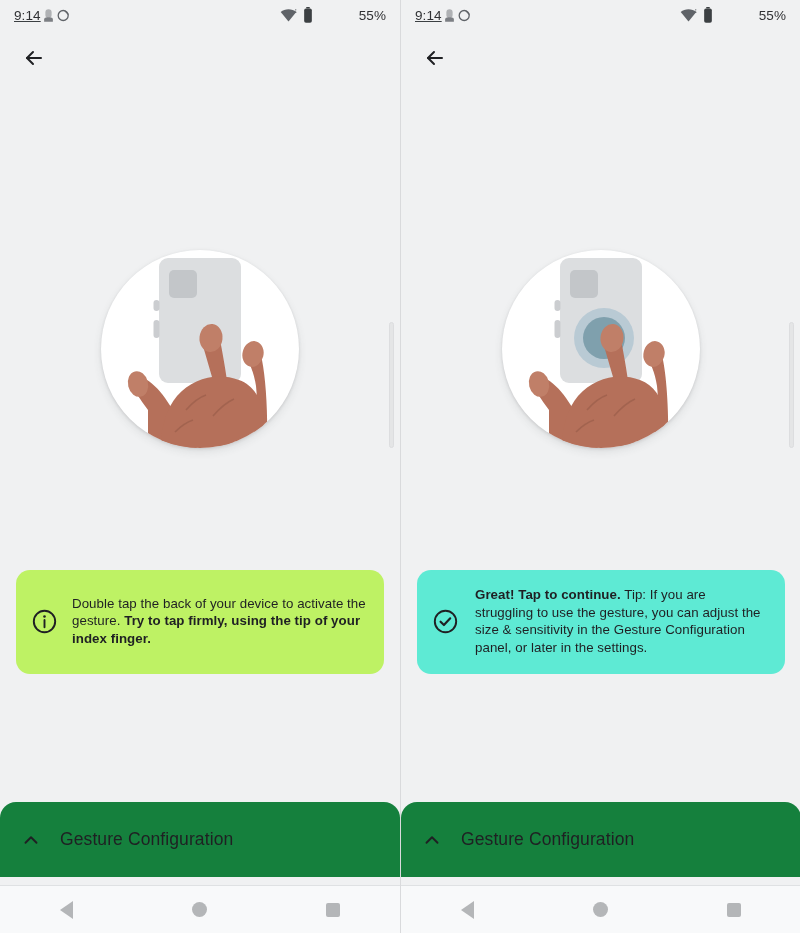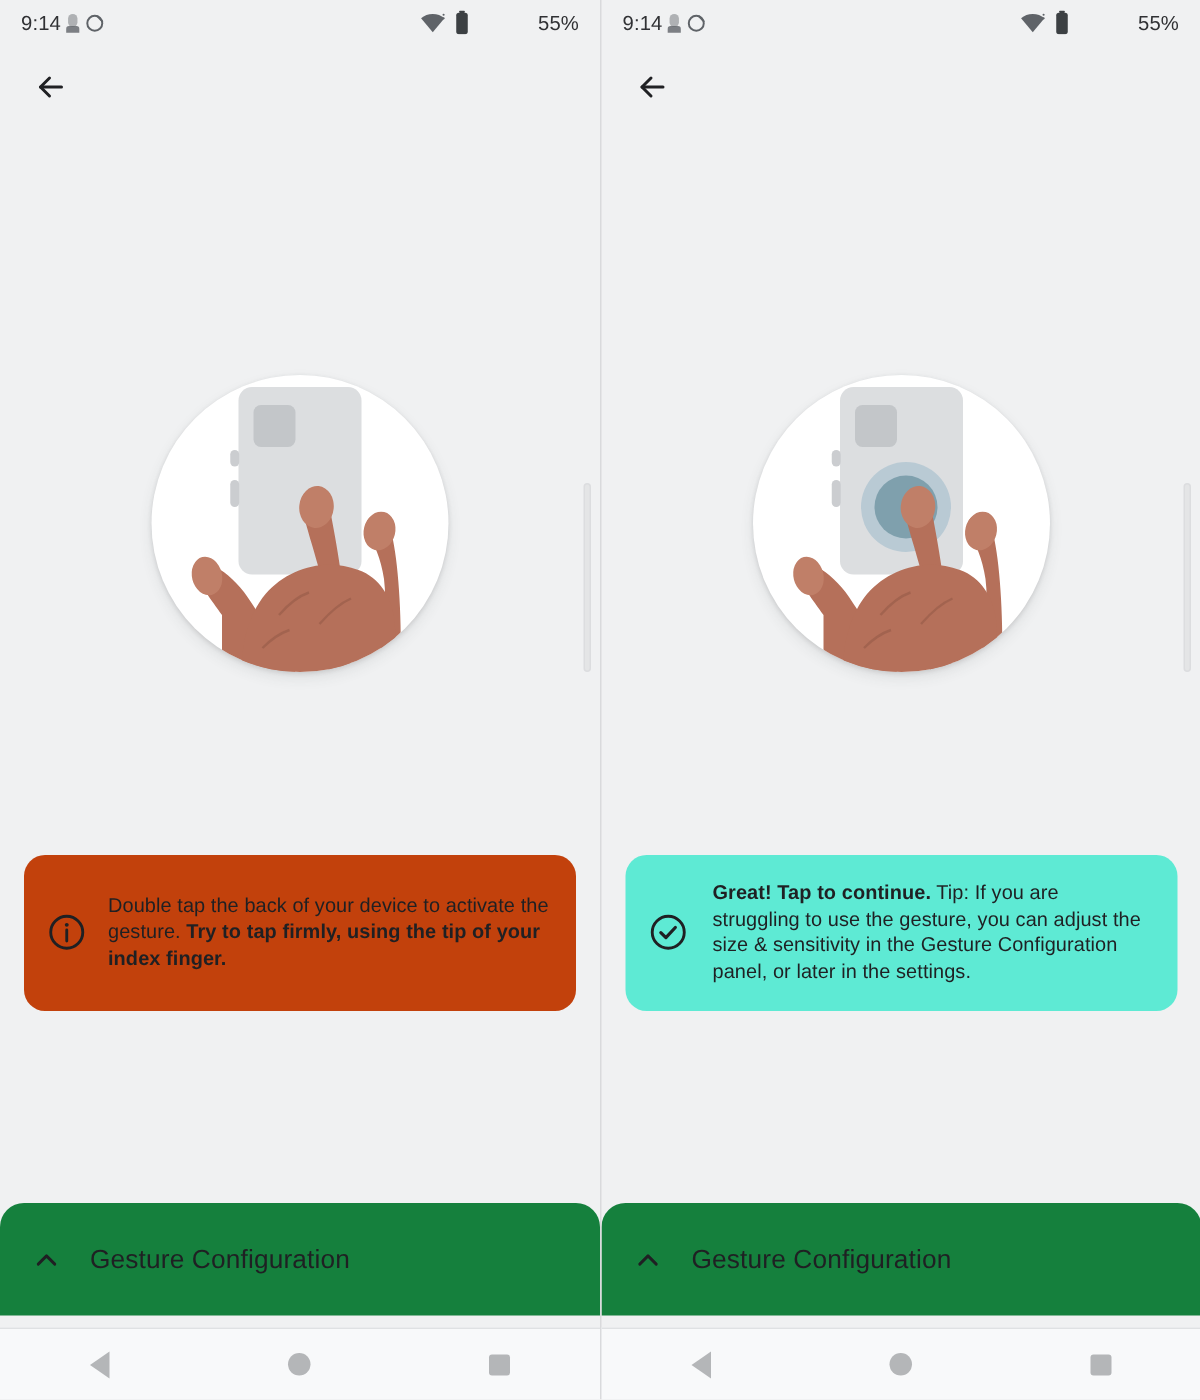--- a/index.html
+++ b/index.html
@@ -21,21 +21,21 @@
   }
   .panel.right{border-left:1px solid #d9dadc;}
 
   
   .statusbar{
     position:absolute;top:0;left:0;width:100%;height:30px;
     display:flex;align-items:center;
     padding:0 14px;box-sizing:border-box;
     color:#3c4043;
   }
-  .status-left{display:flex;align-items:center;gap:0;}
+  .status-left{display:flex;align-items:center;gap:0;text-decoration:underline;}
   .status-right{display:flex;align-items:center;gap:6px;margin-left:auto;}
   .clock{font-size:13.5px;font-weight:500;letter-spacing:.1px;color:#303134;}
   .sysicon{display:inline-flex;align-items:center;justify-content:center;}
   .batt-pct{font-size:13.5px;font-weight:500;color:#303134;letter-spacing:.1px;margin-left:40px;}
 
   
   .appbar{
     position:absolute;top:30px;left:0;width:100%;height:56px;
     display:flex;align-items:center;padding-left:14px;box-sizing:border-box;
   }
@@ -59,21 +59,21 @@
 
   
   .card{
     position:absolute;left:16px;top:570px;width:368px;
     border-radius:14px;
     box-sizing:border-box;
     padding:16px 18px 18px 14px;
     display:flex;align-items:center;gap:14px;
     min-height:104px;
   }
-  .card.grey{background:#c2410c;}
+  .card.grey{background:#bef264;}
   .card.blue{background:#5eead4;gap:16px;}
   .card-icon{flex:0 0 auto;width:28px;height:28px;display:flex;align-items:center;justify-content:center;}
   .card-text{font-size:13.3px;line-height:17.5px;color:#1f2023;letter-spacing:.05px;}
   .card-text .b{font-weight:bold;}
 
   
   .sheet{
     position:absolute;left:0;bottom:56px;width:400px;height:75px;
     background:#15803d;
     border-top-left-radius:16px;border-top-right-radius:16px;

